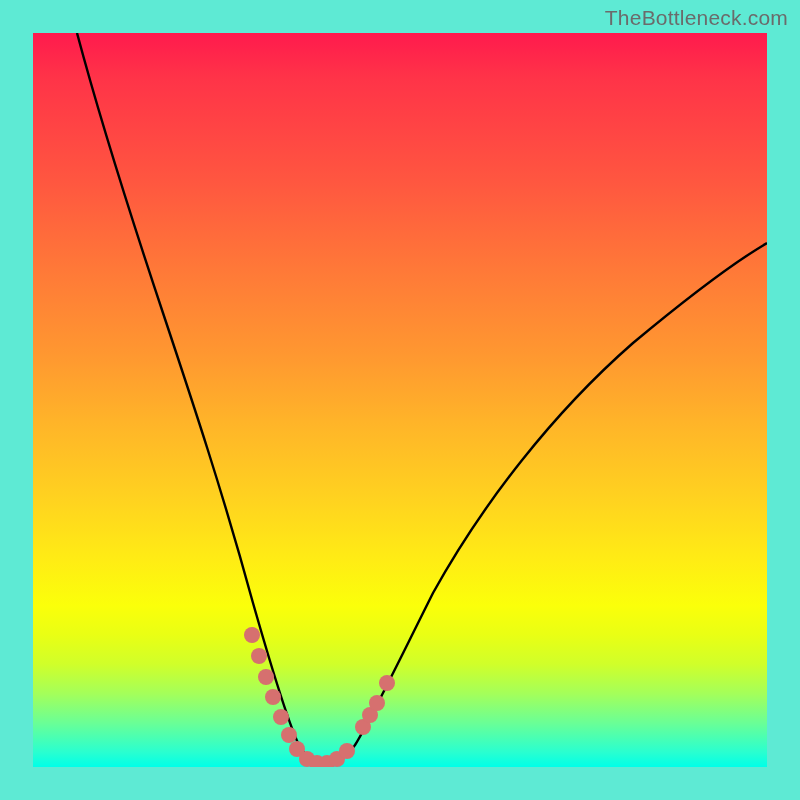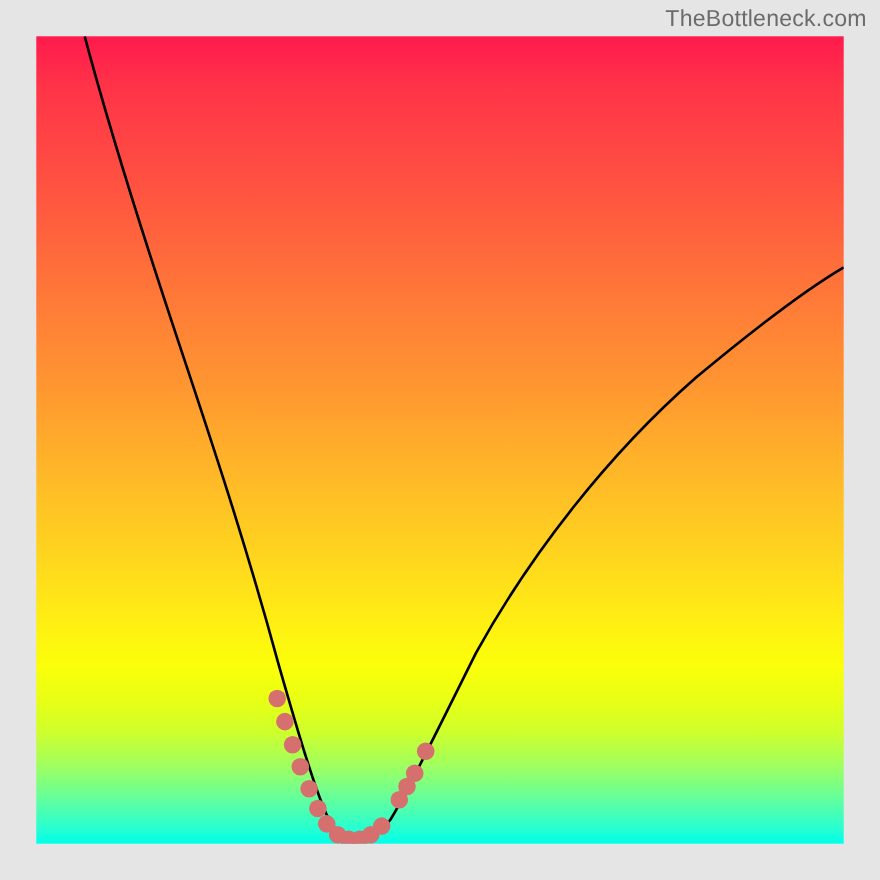--- a/index.html
+++ b/index.html
@@ -10,21 +10,21 @@
     background: #000;
     overflow: hidden;
     font-family: Arial, Helvetica, sans-serif;
   }
   .frame {
     position: absolute;
     left: 0;
     top: 0;
     width: 800px;
     height: 800px;
-    background: #e5e5e5;
+    background: #5eead4;
     text-decoration: underline;
   }
   .plot-area {
     position: absolute;
     left: 33px;
     top: 33px;
     width: 734px;
     height: 734px;
     background: linear-gradient(to bottom,
       #ff1a4d 0%,

